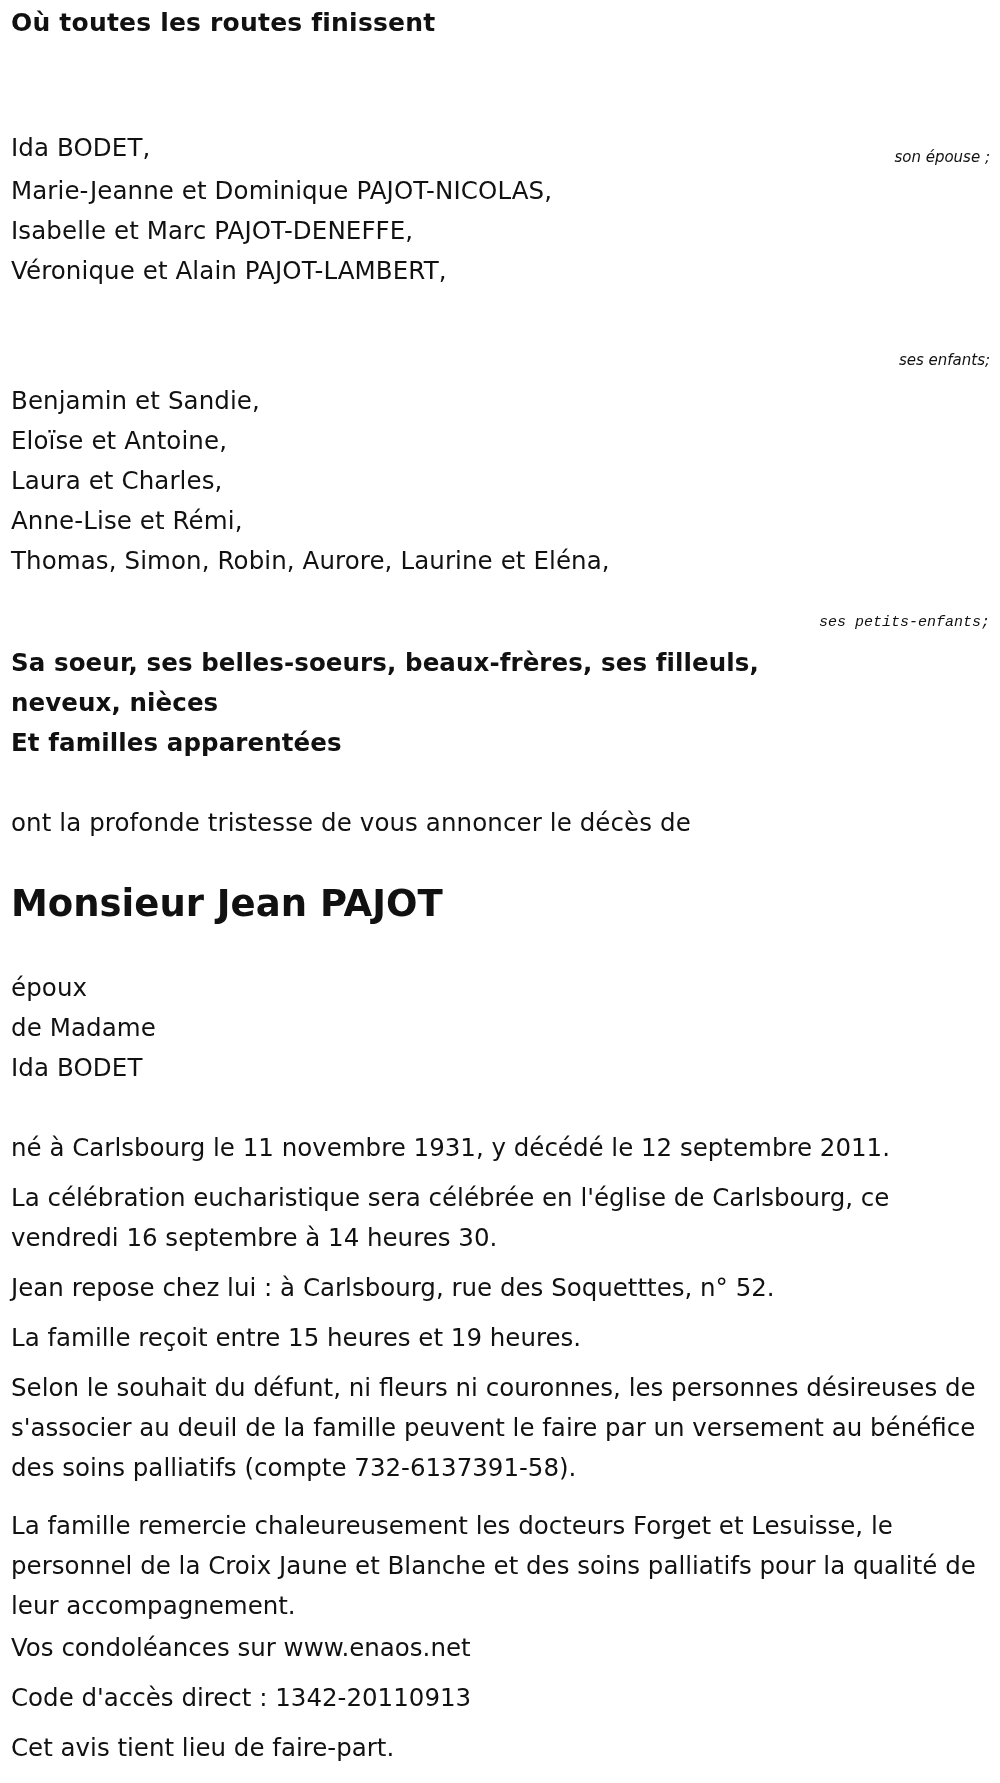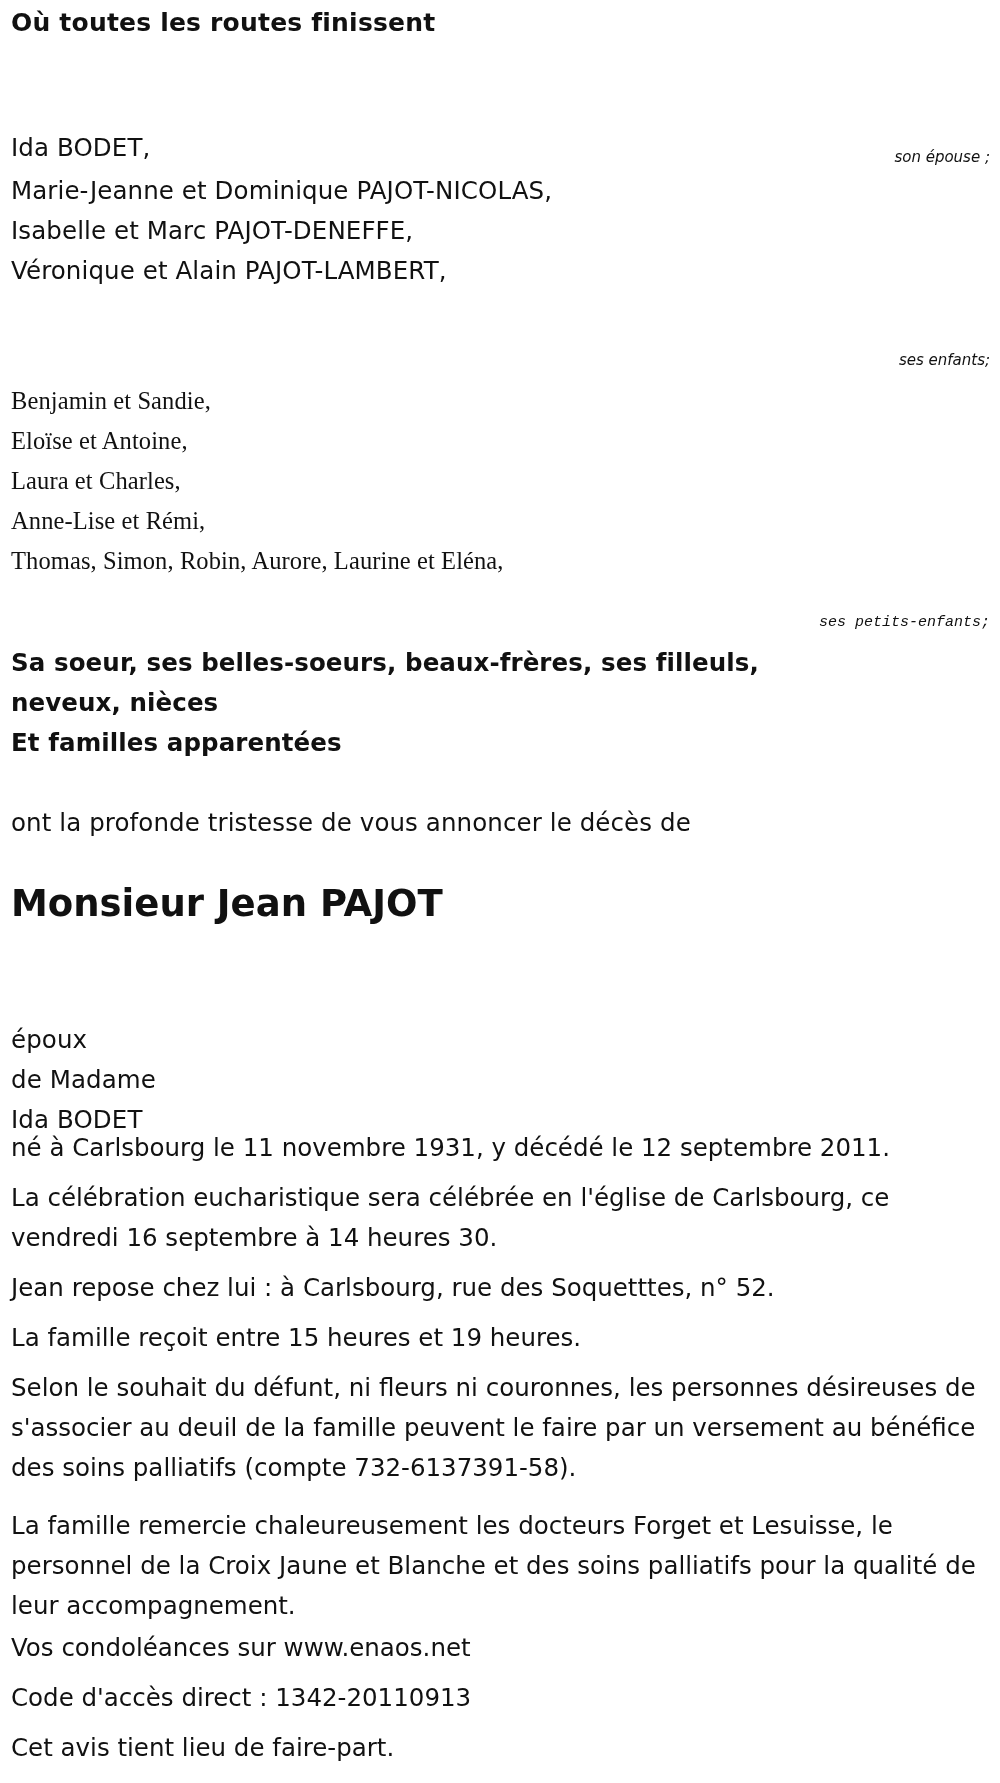--- a/index.html
+++ b/index.html
@@ -75,42 +75,42 @@
   </div>
   <div class="role" style="top:142px;">son épouse ;</div>
 
   <div class="blk" style="top:171px;">
     <span class="line">Marie-Jeanne et Dominique PAJOT-NICOLAS,</span>
     <span class="line">Isabelle et Marc PAJOT-DENEFFE,</span>
     <span class="line">Véronique et Alain PAJOT-LAMBERT,</span>
   </div>
   <div class="role" style="top:345px;">ses enfants;</div>
 
-  <div class="blk" style="top:381px;font-family:Liberation Serif, serif;">
+  <div class="blk" style="top:381px;">
     <span class="line">Benjamin et Sandie,</span>
     <span class="line">Eloïse et Antoine,</span>
     <span class="line">Laura et Charles,</span>
     <span class="line">Anne-Lise et Rémi,</span>
     <span class="line">Thomas, Simon, Robin, Aurore, Laurine et Eléna,</span>
   </div>
   <div class="role" style="top:608px;font-family:Liberation Mono, monospace;">ses petits-enfants;</div>
 
   <div class="blk" style="top:643px;font-weight:bold;">
     <span class="line">Sa soeur, ses belles-soeurs, beaux-frères, ses filleuls,</span>
     <span class="line">neveux, nièces</span>
     <span class="line">Et familles apparentées</span>
   </div>
 
   <div class="blk" style="top:803px;">
     <span class="line">ont la profonde tristesse de vous annoncer le décès de</span>
   </div>
 
   <div class="deceased-name" style="top:879px;">Monsieur Jean PAJOT</div>
 
-  <div class="blk" style="top:1020px;">
+  <div class="blk" style="top:968px;">
     <span class="line">époux</span>
     <span class="line">de Madame</span>
     <span class="line">Ida BODET</span>
   </div>
 
   <div class="para" style="top:1128px;">né à Carlsbourg le 11 novembre 1931, y décédé le 12 septembre 2011.</div>
   <div class="para" style="top:1178px;">La célébration eucharistique sera célébrée en l'église de Carlsbourg, ce vendredi 16 septembre à 14 heures 30.</div>
   <div class="para" style="top:1268px;">Jean repose chez lui : à Carlsbourg, rue des Soquetttes, n° 52.</div>
   <div class="para" style="top:1318px;">La famille reçoit entre 15 heures et 19 heures.</div>
   <div class="para" style="top:1368px;">Selon le souhait du défunt, ni fleurs ni couronnes, les personnes désireuses de s'associer au deuil de la famille peuvent le faire par un versement au bénéfice des soins palliatifs (compte 732-6137391-58).</div>

